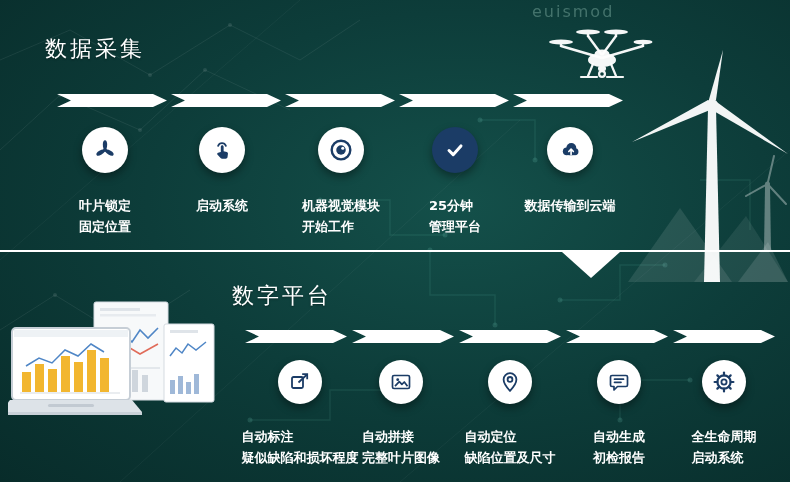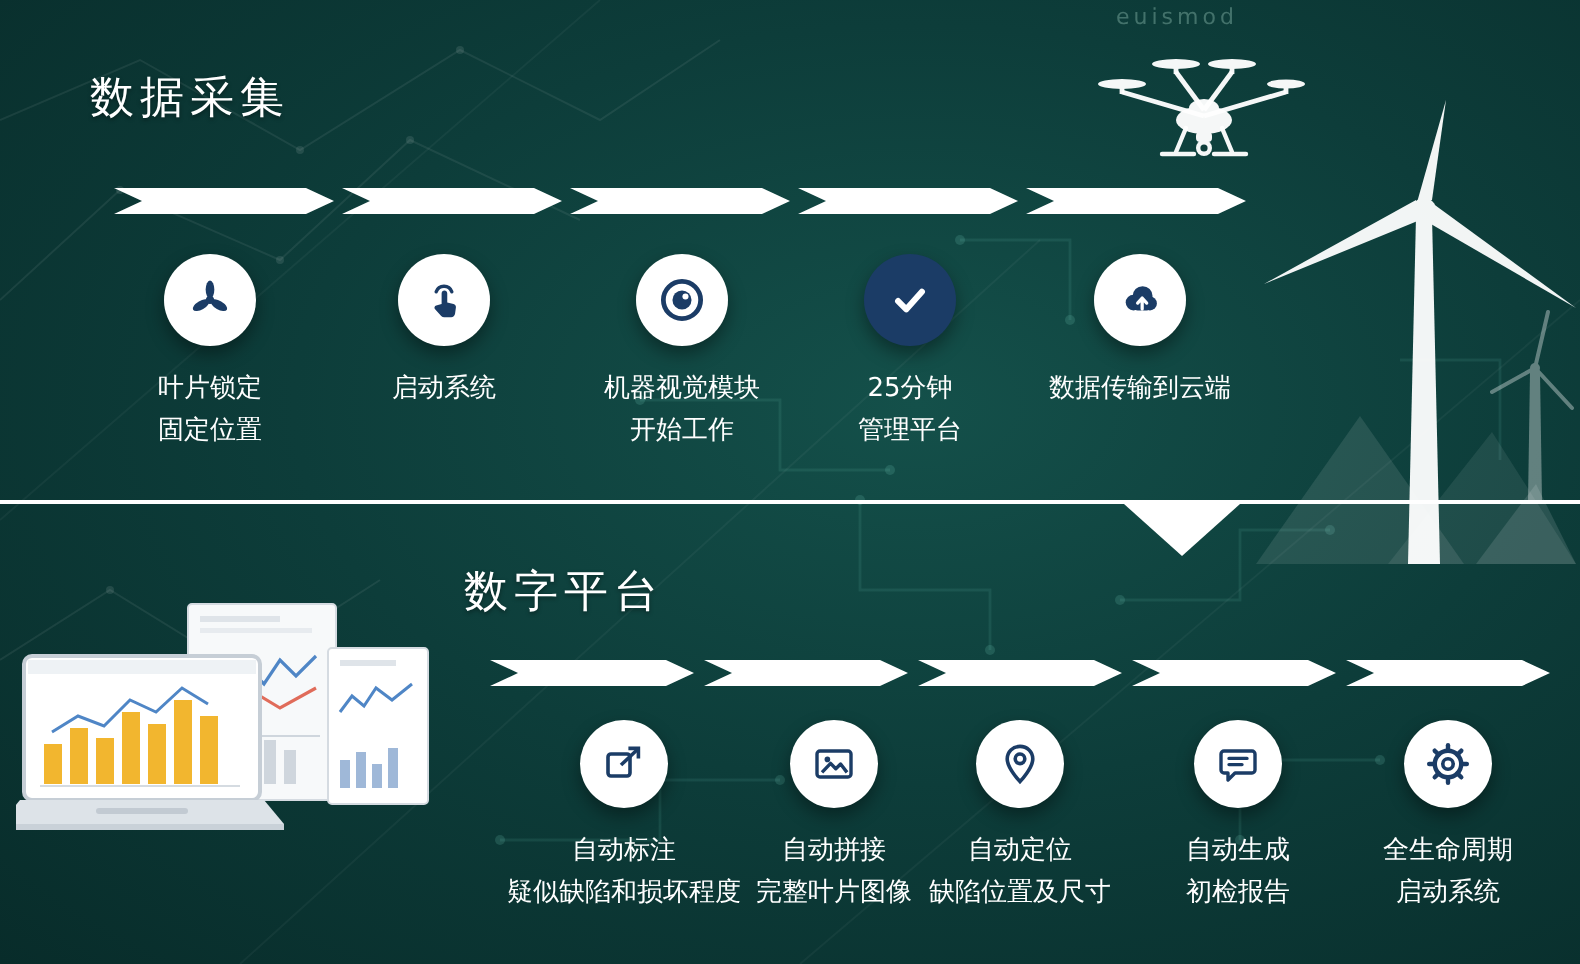--- a/index.html
+++ b/index.html
@@ -7,22 +7,22 @@
     background:#04201e;
     font-family:"DejaVu Sans","Liberation Sans",sans-serif;
     -webkit-user-select:none; user-select:none;
   }
   .stage {
     position:relative; width:790px; height:482px; overflow:hidden;
     background: radial-gradient(ellipse at 58% 42%, #14504a 0%, #0d3d3a 48%, #082c2a 100%);
   }
   .deco { position:absolute; }
   .bg-word {
-    position:absolute; left:558px; top:2px;
-    font-size:11px; color:rgba(170,215,200,0.35); letter-spacing:2px;
+    position:absolute; left:532px; top:2px;
+    font-size:16px; color:rgba(170,215,200,0.35); letter-spacing:2px;
   }
   .section-title {
     position:absolute; color:#ffffff; font-size:22px; font-weight:400;
     letter-spacing:3px; text-shadow:0 1px 2px rgba(0,0,0,0.4);
   }
   .arrow-seg {
     position:absolute; height:13px; background:#ffffff;
     clip-path: polygon(0 0, calc(100% - 14px) 0, 100% 50%, calc(100% - 14px) 100%, 0 100%, 14px 50%);
     filter: drop-shadow(0 2px 2px rgba(0,0,0,0.25));
   }
@@ -32,22 +32,22 @@
   }
   .icon-circle {
     width:46px; height:46px; border-radius:50%;
     background:#ffffff; color:#1b3c66;
     display:flex; align-items:center; justify-content:center;
     box-shadow:0 4px 9px rgba(0,0,0,0.38);
   }
   .step-bottom .icon-circle { width:44px; height:44px; }
   .icon-circle.inverse { background:#1b3c66; color:#ffffff; }
   .step-label {
-    margin-top:11px; color:#ffffff; font-size:13px; font-weight:400;
-    line-height:21px; text-align:center; white-space:pre-line;
+    margin-top:22px; color:#ffffff; font-size:13px; font-weight:700;
+    line-height:21px; text-align:left; white-space:pre-line;
   }
   .divider {
     position:absolute; left:0; top:250px; width:790px; height:2px; background:#ffffff;
   }
   .divider-triangle {
     position:absolute; left:562px; top:252px; width:0; height:0;
     border-left:29px solid transparent; border-right:29px solid transparent;
     border-top:26px solid #ffffff;
   }
 </style>
@@ -176,33 +176,33 @@
   <div class="divider-triangle"></div>
 
   <h1 class="section-title" style="left:232px;top:281px">数字平台</h1>
 
   <div class="arrow-seg" style="left:245px;top:330px;width:102px"></div>
   <div class="arrow-seg" style="left:352px;top:330px;width:102px"></div>
   <div class="arrow-seg" style="left:459px;top:330px;width:102px"></div>
   <div class="arrow-seg" style="left:566px;top:330px;width:102px"></div>
   <div class="arrow-seg" style="left:673px;top:330px;width:102px"></div>
 
-  <div class="step step-bottom" style="left:242px;top:360px">
+  <div class="step step-bottom" style="left:230px;top:360px">
     <span class="icon-circle">
       <svg width="24" height="24" viewBox="0 0 24 24">
         <rect x="4" y="7" width="11" height="11" rx="1.5" fill="none" stroke="currentColor" stroke-width="1.8"></rect>
         <path d="M10.5,12.5 L19,4.5" stroke="currentColor" stroke-width="1.8" fill="none"></path>
         <path d="M14.2,4.2 h5 v5" fill="none" stroke="currentColor" stroke-width="1.8"></path>
       </svg>
     </span>
     <div class="step-label">自动标注
 疑似缺陷和损坏程度</div>
   </div>
 
-  <div class="step step-bottom" style="left:347px;top:360px">
+  <div class="step step-bottom" style="left:331px;top:360px">
     <span class="icon-circle">
       <svg width="24" height="24" viewBox="0 0 24 24">
         <rect x="3.5" y="5.5" width="17" height="13" rx="1.5" fill="none" stroke="currentColor" stroke-width="1.7"></rect>
         <circle cx="8.7" cy="9.7" r="1.4" fill="currentColor"></circle>
         <path d="M6,16.2 l4.3,-4.5 2.6,2.7 2.4,-2.4 3.2,4.2" fill="none" stroke="currentColor" stroke-width="1.7" stroke-linejoin="round"></path>
       </svg>
     </span>
     <div class="step-label">自动拼接
 完整叶片图像</div>
   </div>

